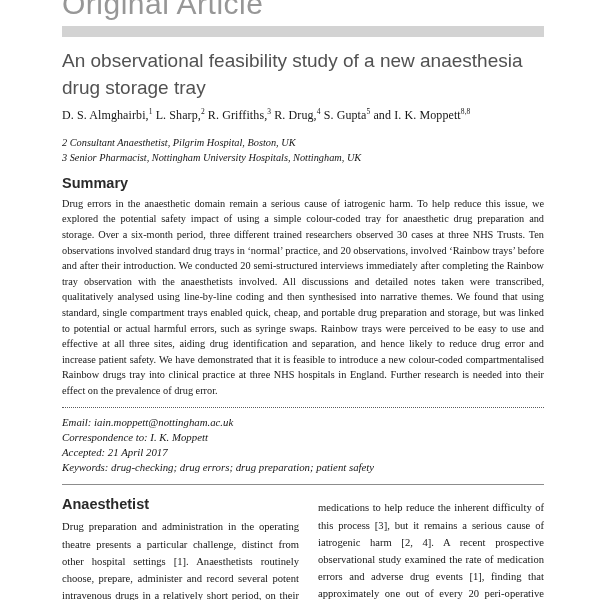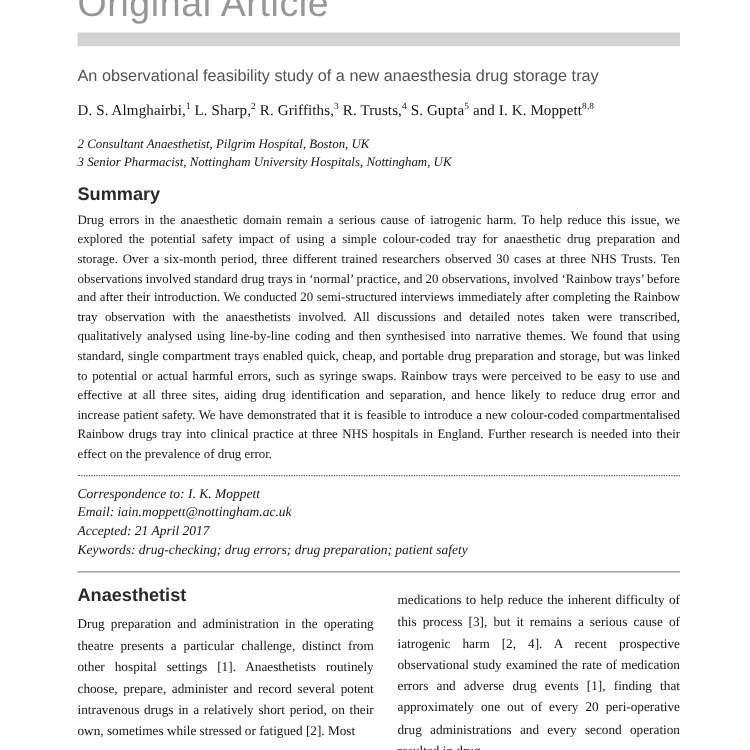--- a/index.html
+++ b/index.html
@@ -34,21 +34,21 @@
     left: 62px;
     width: 482px;
   }
   .rule-bar {
     height: 11px;
     background: #d3d3d3;
   }
   .title {
     margin: 10px 0 0 0;
     font-family: "Liberation Sans", sans-serif;
-    font-size: 13px;
+    font-size: 19px;
     line-height: 27px;
     font-weight: 400;
     color: #525252;
   }
   .authors {
     margin: 7px 0 0 0;
     font-size: 12px;
     color: #151515;
     letter-spacing: 0.1px;
   }
@@ -127,35 +127,35 @@
 <div class="page">
 
   <div class="category">Original Article</div>
 
   <div class="content">
 
     <div class="rule-bar"></div>
 
     <h1 class="title">An observational feasibility study of a new anaesthesia drug storage tray</h1>
 
-    <p class="authors"><span>D. S. Almghairbi,</span><sup>1</sup><span> L. Sharp,</span><sup>2</sup><span> R. Griffiths,</span><sup>3</sup><span> R. Trusts,</span><sup>4</sup><span> S. Gupta</span><sup>5</sup><span> and I. K. Moppett</span><sup>8,8</sup></p>
+    <p class="authors"><span>D. S. Almghairbi,</span><sup>1</sup><span> L. Sharp,</span><sup>2</sup><span> R. Griffiths,</span><sup>3</sup><span> R. Drug,</span><sup>4</sup><span> S. Gupta</span><sup>5</sup><span> and I. K. Moppett</span><sup>8,8</sup></p>
 
     <div class="affiliations">
       <div>2 Consultant Anaesthetist, Pilgrim Hospital, Boston, UK</div>
       <div>3 Senior Pharmacist, Nottingham University Hospitals, Nottingham, UK</div>
     </div>
 
     <h2 class="section-heading">Summary</h2>
     <p class="summary-text">Drug errors in the anaesthetic domain remain a serious cause of iatrogenic harm. To help reduce this issue, we explored the potential safety impact of using a simple colour-coded tray for anaesthetic drug preparation and storage. Over a six-month period, three different trained researchers observed 30 cases at three NHS Trusts. Ten observations involved standard drug trays in ‘normal’ practice, and 20 observations, involved ‘Rainbow trays’ before and after their introduction. We conducted 20 semi-structured interviews immediately after completing the Rainbow tray observation with the anaesthetists involved. All discussions and detailed notes taken were transcribed, qualitatively analysed using line-by-line coding and then synthesised into narrative themes. We found that using standard, single compartment trays enabled quick, cheap, and portable drug preparation and storage, but was linked to potential or actual harmful errors, such as syringe swaps. Rainbow trays were perceived to be easy to use and effective at all three sites, aiding drug identification and separation, and hence likely to reduce drug error and increase patient safety. We have demonstrated that it is feasible to introduce a new colour-coded compartmentalised Rainbow drugs tray into clinical practice at three NHS hospitals in England. Further research is needed into their effect on the prevalence of drug error.</p>
 
     <div class="dotted-rule"></div>
 
     <div class="correspondence">
+      <div>Email: iain.moppett@nottingham.ac.uk</div>
       <div>Correspondence to: I. K. Moppett</div>
-      <div>Email: iain.moppett@nottingham.ac.uk</div>
       <div>Accepted: 21 April 2017</div>
       <div>Keywords: drug-checking; drug errors; drug preparation; patient safety</div>
     </div>
 
     <div class="solid-rule"></div>
 
     <div class="intro-columns">
       <div class="col left">
         <h2 class="intro-heading">Anaesthetist</h2>
         <p class="col-text">Drug preparation and administration in the operating theatre presents a particular challenge, distinct from other hospital settings [1]. Anaesthetists routinely choose, prepare, administer and record several potent intravenous drugs in a relatively short period, on their own, sometimes while stressed or fatigued [2]. Most</p>

